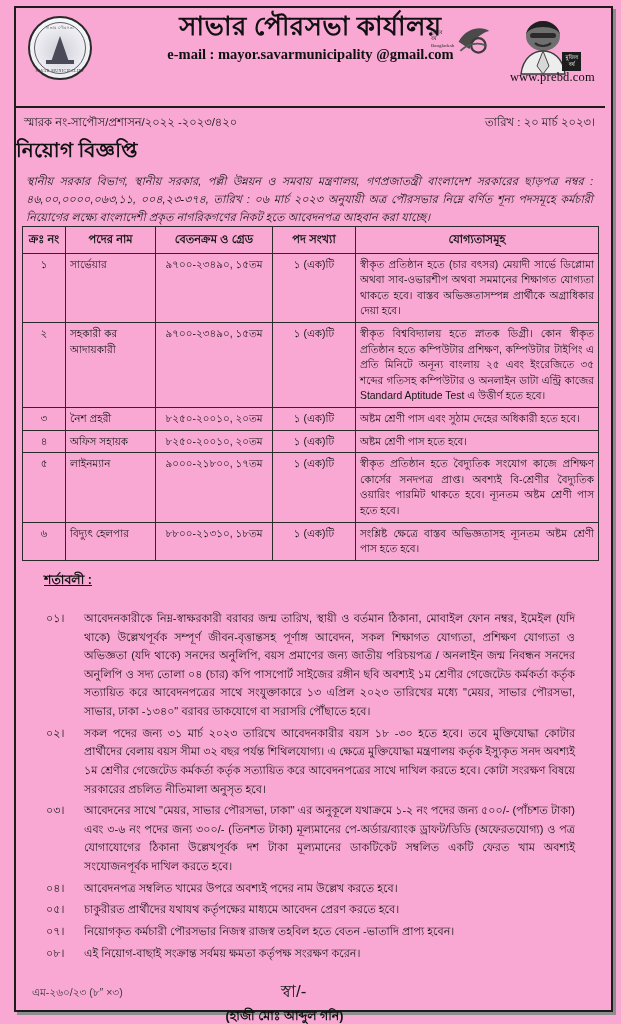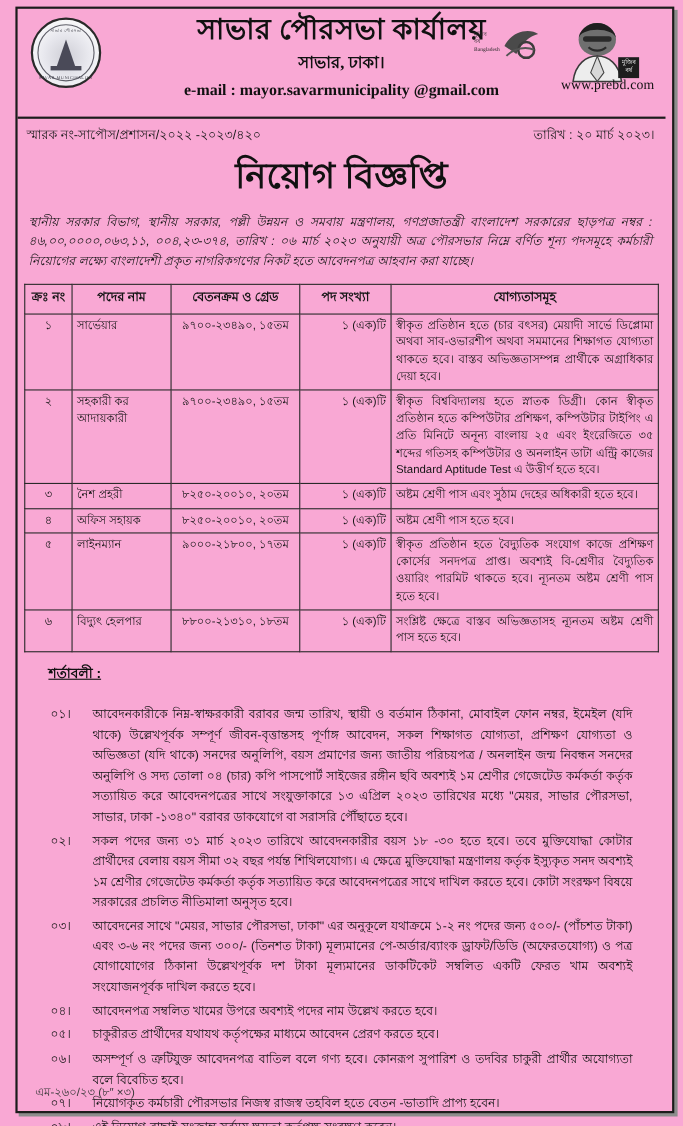--- a/index.html
+++ b/index.html
@@ -182,63 +182,62 @@
   
   .memoline {
     display: flex;
     justify-content: space-between;
     align-items: flex-start;
     padding: 6px 10px 0 8px;
     font-size: 11.5px;
     color: #1a1a1a;
   }
   .notice-title {
-    text-align: center;
-    font-size: 32px;
+    font-size: 20px;
     font-weight: 700;
     color: #111;
     margin: 2px 0 4px 0;
     font-family: "Liberation Serif", "DejaVu Serif", serif;
     letter-spacing: .3px;
   }
   .intro {
     padding: 0 12px 0 10px;
     font-size: 11.2px;
     line-height: 1.62;
     color: #151515;
     text-align: justify;
     font-style: italic;
   }
 
   
   table.jobs {
     border-collapse: collapse;
     width: 577px;
-    margin: 11px auto 0 auto;
+    margin: 0 auto 0 auto;
     table-layout: fixed;
   }
   table.jobs th, table.jobs td {
     border: 1px solid #2a2a2a;
     padding: 3px 4px;
     vertical-align: top;
     font-size: 10.4px;
     line-height: 1.5;
     color: #151515;
   }
   table.jobs th {
     text-align: center;
     font-weight: 700;
     font-size: 11.4px;
     vertical-align: middle;
     padding: 4px 2px;
   }
   .c-sl   { width: 38px;  text-align: center; }
   .c-post { width: 85px;  }
   .c-pay  { width: 112px; text-align: center; }
-  .c-num  { width: 78px;  text-align: right; }
+  .c-num  { width: 78px;  text-align: center; }
   .c-qual { text-align: justify; }
 
   
   .cond-head {
     font-size: 12.5px;
     font-weight: 700;
     color: #111;
     padding: 10px 0 2px 28px;
     text-decoration: underline;
   }
@@ -306,21 +305,20 @@
         <div class="ring"></div>
         <div class="ring2"></div>
         <div class="tower"></div>
         <div class="base"></div>
         <div class="txt-top">সাভার পৌরসভা</div>
         <div class="txt-bot">SAVAR MUNICIPALITY</div>
       </div>
 
       <div class="head-titles">
         <div class="org-name">সাভার পৌরসভা কার্যালয়</div>
-        <div class="org-place">সাভার, ঢাকা।</div>
         <div class="org-mail">e-mail : mayor.savarmunicipality @gmail.com</div>
       </div>
 
       <div class="logo-mujib">
         <svg class="swoosh" viewBox="0 0 40 40">
           <path d="M4 22 C12 6, 30 4, 38 10 C30 12, 22 18, 16 30 Z" fill="#4a4a4a"></path>
           <circle cx="26" cy="26" r="8" fill="none" stroke="#3c3c3c" stroke-width="2.5"></circle>
           <path d="M6 32 C14 24, 26 22, 34 26" fill="none" stroke="#555" stroke-width="2"></path>
         </svg>
         <div class="bd-text">মুজিব<br>বর্ষ<br>Bangladesh</div>
@@ -422,24 +420,20 @@
       </li>
       <li>
         <span class="num">০৪।</span>
         <span class="body">আবেদনপত্র সম্বলিত খামের উপরে অবশ্যই পদের নাম উল্লেখ করতে হবে।</span>
       </li>
       <li>
         <span class="num">০৫।</span>
         <span class="body">চাকুরীরত প্রার্থীদের যথাযথ কর্তৃপক্ষের মাধ্যমে আবেদন প্রেরণ করতে হবে।</span>
       </li>
       <li>
-        <span class="num">০৬।</span>
-        <span class="body">অসম্পূর্ণ ও ত্রুটিযুক্ত আবেদনপত্র বাতিল বলে গণ্য হবে। কোনরূপ সুপারিশ ও তদবির চাকুরী প্রার্থীর অযোগ্যতা বলে বিবেচিত হবে।</span>
-      </li>
-      <li>
         <span class="num">০৭।</span>
         <span class="body">নিয়োগকৃত কর্মচারী পৌরসভার নিজস্ব রাজস্ব তহবিল হতে বেতন -ভাতাদি প্রাপ্য হবেন।</span>
       </li>
       <li>
         <span class="num">০৮।</span>
         <span class="body">এই নিয়োগ-বাছাই সংক্রান্ত সর্বময় ক্ষমতা কর্তৃপক্ষ সংরক্ষণ করেন।</span>
       </li>
     </ol>
 
     <div class="sign-wrap">

